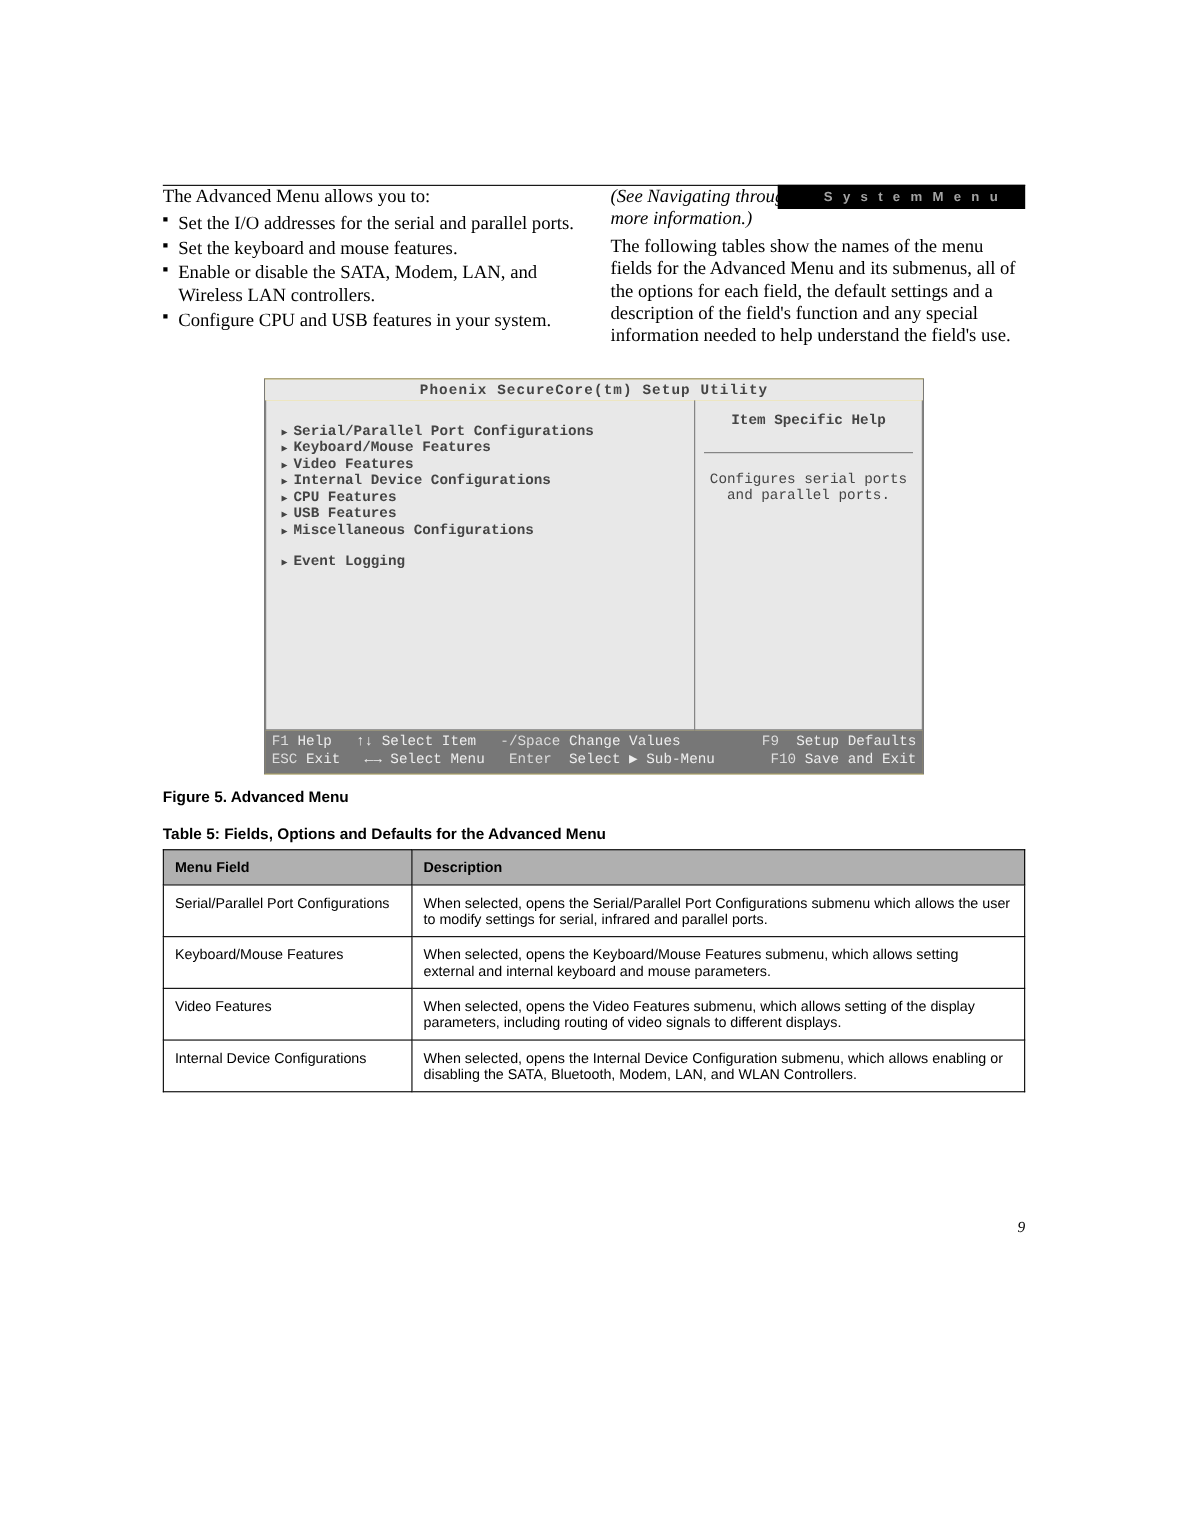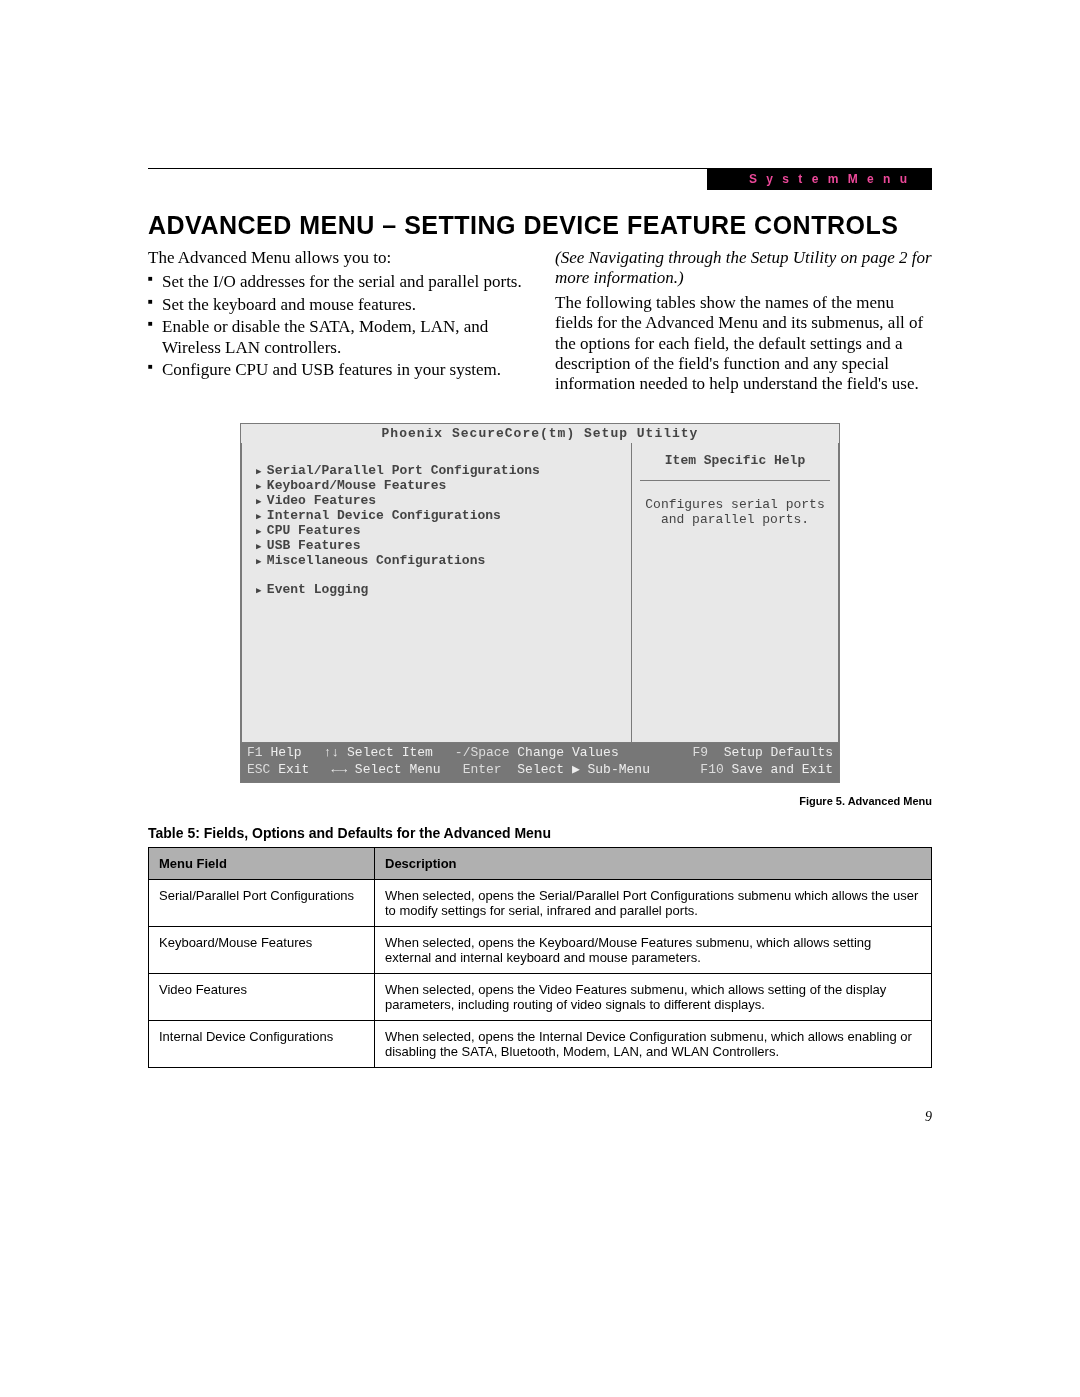--- a/index.html
+++ b/index.html
@@ -20,21 +20,21 @@
     border-top: 1px solid #000;
     height: 0;
     width: 100%;
     position: relative;
   }
   .header-tab {
     position: absolute;
     right: 0;
     top: -1px;
     background: #000;
-    color: #ec4899;
+    color: #a3a3a3;
     font-family: Arial, Helvetica, sans-serif;
     font-size: 12px;
     font-weight: bold;
     letter-spacing: 3px;
     padding: 4px 22px 4px 42px;
   }
   h1.section-title {
     font-family: Arial, Helvetica, sans-serif;
     font-weight: 900;
     font-size: 25px;
@@ -106,38 +106,38 @@
     border-top:none;
     box-sizing: border-box;
     text-align: center;
     padding: 10px 8px;
     color:#444;
   }
   .arrow-item { text-align:left; color:#444; font-weight:bold; }
   .arrow-item::before { content:"▶ "; font-size:9px; }
   .help-title {
     font-weight:bold;
-    padding-bottom:12px;
+    padding-bottom:22px;
     border-bottom:1px solid #7a7a7a;
     margin-bottom:16px;
     color:#444;
   }
   .bios-footer {
     background:#777;
     color:#eee;
     padding:2px 6px 3px;
     line-height:1.3;
   }
   .bios-footer .fkey { color:#ddd; }
   .bios-footer-row { display:flex; gap:22px; }
   .bios-footer-row .cell { white-space:nowrap; }
   .fig-caption {
-    text-align:right;
-    font-family: Arial, Helvetica, sans-serif;
-    font-size:11px;
+    text-align:left;
+    font-family: Arial, Helvetica, sans-serif;
+    font-size:14px;
     font-weight:bold;
     margin: 12px 0 0;
   }
   .table-caption {
     font-family: Arial, Helvetica, sans-serif;
     font-size:14px;
     font-weight:bold;
     margin: 18px 0 6px;
   }
   table.fields {
@@ -167,21 +167,20 @@
 </style>
 </head>
 <body>
 
 <div class="page">
 
   <div class="header-rule">
     <div class="header-tab">S y s t e m   M e n u</div>
   </div>
 
-  <h1 class="section-title">ADVANCED MENU – SETTING DEVICE FEATURE CONTROLS</h1>
 
   <div class="two-col">
     <div class="col">
       <p>The Advanced Menu allows you to:</p>
       <ul class="bullets">
         <li>Set the I/O addresses for the serial and parallel ports.</li>
         <li>Set the keyboard and mouse features.</li>
         <li>Enable or disable the SATA, Modem, LAN, and Wireless LAN controllers.</li>
         <li>Configure CPU and USB features in your system.</li>
       </ul>

